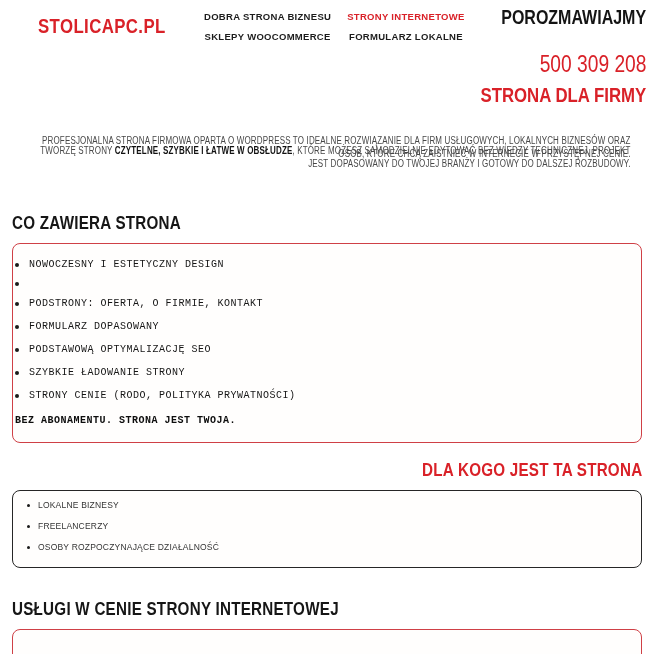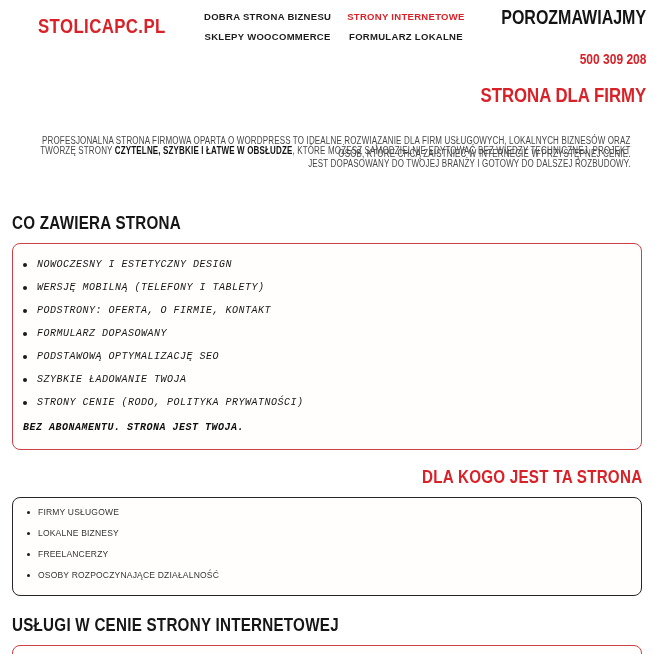--- a/index.html
+++ b/index.html
@@ -30,21 +30,21 @@
     letter-spacing:.3px; text-decoration:none; text-align:center; cursor:pointer;
   }
   nav a.active { color:#d92128; }
   .contact { position:absolute; right:8px; top:0; text-align:right; }
   .contact-label {
     position:absolute; right:0; top:6px;
     font-size:20px; font-weight:bold; color:#141414;
   }
   .phone {
     position:absolute; right:0; top:50px;
-    font-size:15px; font-weight:bold; color:#d92128; cursor:pointer; text-decoration:none;
+    font-size:24px; font-weight:normal; color:#d92128; cursor:pointer; text-decoration:none;
   }
   .page-title {
     position:absolute; right:0; top:83px;
     font-size:21px; font-weight:bold; color:#d92128;
   }
 
   
   main { padding:0 12px; }
   .intro { padding-left:9px;text-align:right; }
   .intro p {
@@ -65,21 +65,21 @@
 
   .panel {
     background:#fffefd;
     border-radius:8px;
     margin-top:9px;
   }
   .panel.red-border  { border:1.5px solid #cf4046; }
   .panel.dark-border { border:1px solid #262626; }
 
   
-  .feature-panel { padding:15px 18px 8px 10px;font-style:italic; }
+  .feature-panel { padding:15px 18px 8px 2px; }
   .feature-list { list-style:none; }
   .feature-list li {
     font-family:"Liberation Mono", monospace;
     font-size:10px; color:#151515; letter-spacing:.5px;
     margin-bottom:12px; display:flex; align-items:center;
   }
   .bullet {
     width:4px; height:4px; border-radius:50%; background:#1a1a1a;
     display:inline-block; margin-right:10px; flex:0 0 auto;
   }
@@ -143,74 +143,69 @@
   </div>
 
   <div class="panel red-border feature-panel">
     <ul class="feature-list">
         <li>
           <span class="bullet"></span>
           <span>NOWOCZESNY I ESTETYCZNY DESIGN</span>
         </li>
         <li>
           <span class="bullet"></span>
-          <span>WERSJĘ MOBILNĄ (TELEFONY I TABLETY)</span>
         </li>
         <li>
           <span class="bullet"></span>
           <span>PODSTRONY: OFERTA, O FIRMIE, KONTAKT</span>
         </li>
         <li>
           <span class="bullet"></span>
           <span>FORMULARZ DOPASOWANY</span>
         </li>
         <li>
           <span class="bullet"></span>
           <span>PODSTAWOWĄ OPTYMALIZACJĘ SEO</span>
         </li>
         <li>
           <span class="bullet"></span>
-          <span>SZYBKIE ŁADOWANIE TWOJA</span>
+          <span>SZYBKIE ŁADOWANIE STRONY</span>
         </li>
         <li>
           <span class="bullet"></span>
           <span>STRONY CENIE (RODO, POLITYKA PRYWATNOŚCI)</span>
         </li>
       </ul>
     <div class="feature-note">BEZ ABONAMENTU. STRONA JEST TWOJA.</div>
   </div>
 
   <div class="h-wrap-right">
     <h2 class="section red">
       <span class="cond-r">DLA KOGO JEST TA STRONA</span>
     </h2>
   </div>
 
   <div class="panel dark-border audience-panel">
     <ul class="audience-list">
         <li>
           <span class="bullet"></span>
-          <span>FIRMY USŁUGOWE</span>
-        </li>
-        <li>
-          <span class="bullet"></span>
           <span>LOKALNE BIZNESY</span>
         </li>
         <li>
           <span class="bullet"></span>
           <span>FREELANCERZY</span>
         </li>
         <li>
           <span class="bullet"></span>
           <span>OSOBY ROZPOCZYNAJĄCE DZIAŁALNOŚĆ</span>
         </li>
       </ul>
   </div>
 
-  <div class="h-wrap" style="margin-top:18px;">
+  <div class="h-wrap" style="margin-top:30px;">
     <h2 class="section">
       <span class="cond">USŁUGI W CENIE STRONY INTERNETOWEJ</span>
     </h2>
   </div>
 
   <div class="panel red-border services-panel">
     
   </div>
 </main>
 

